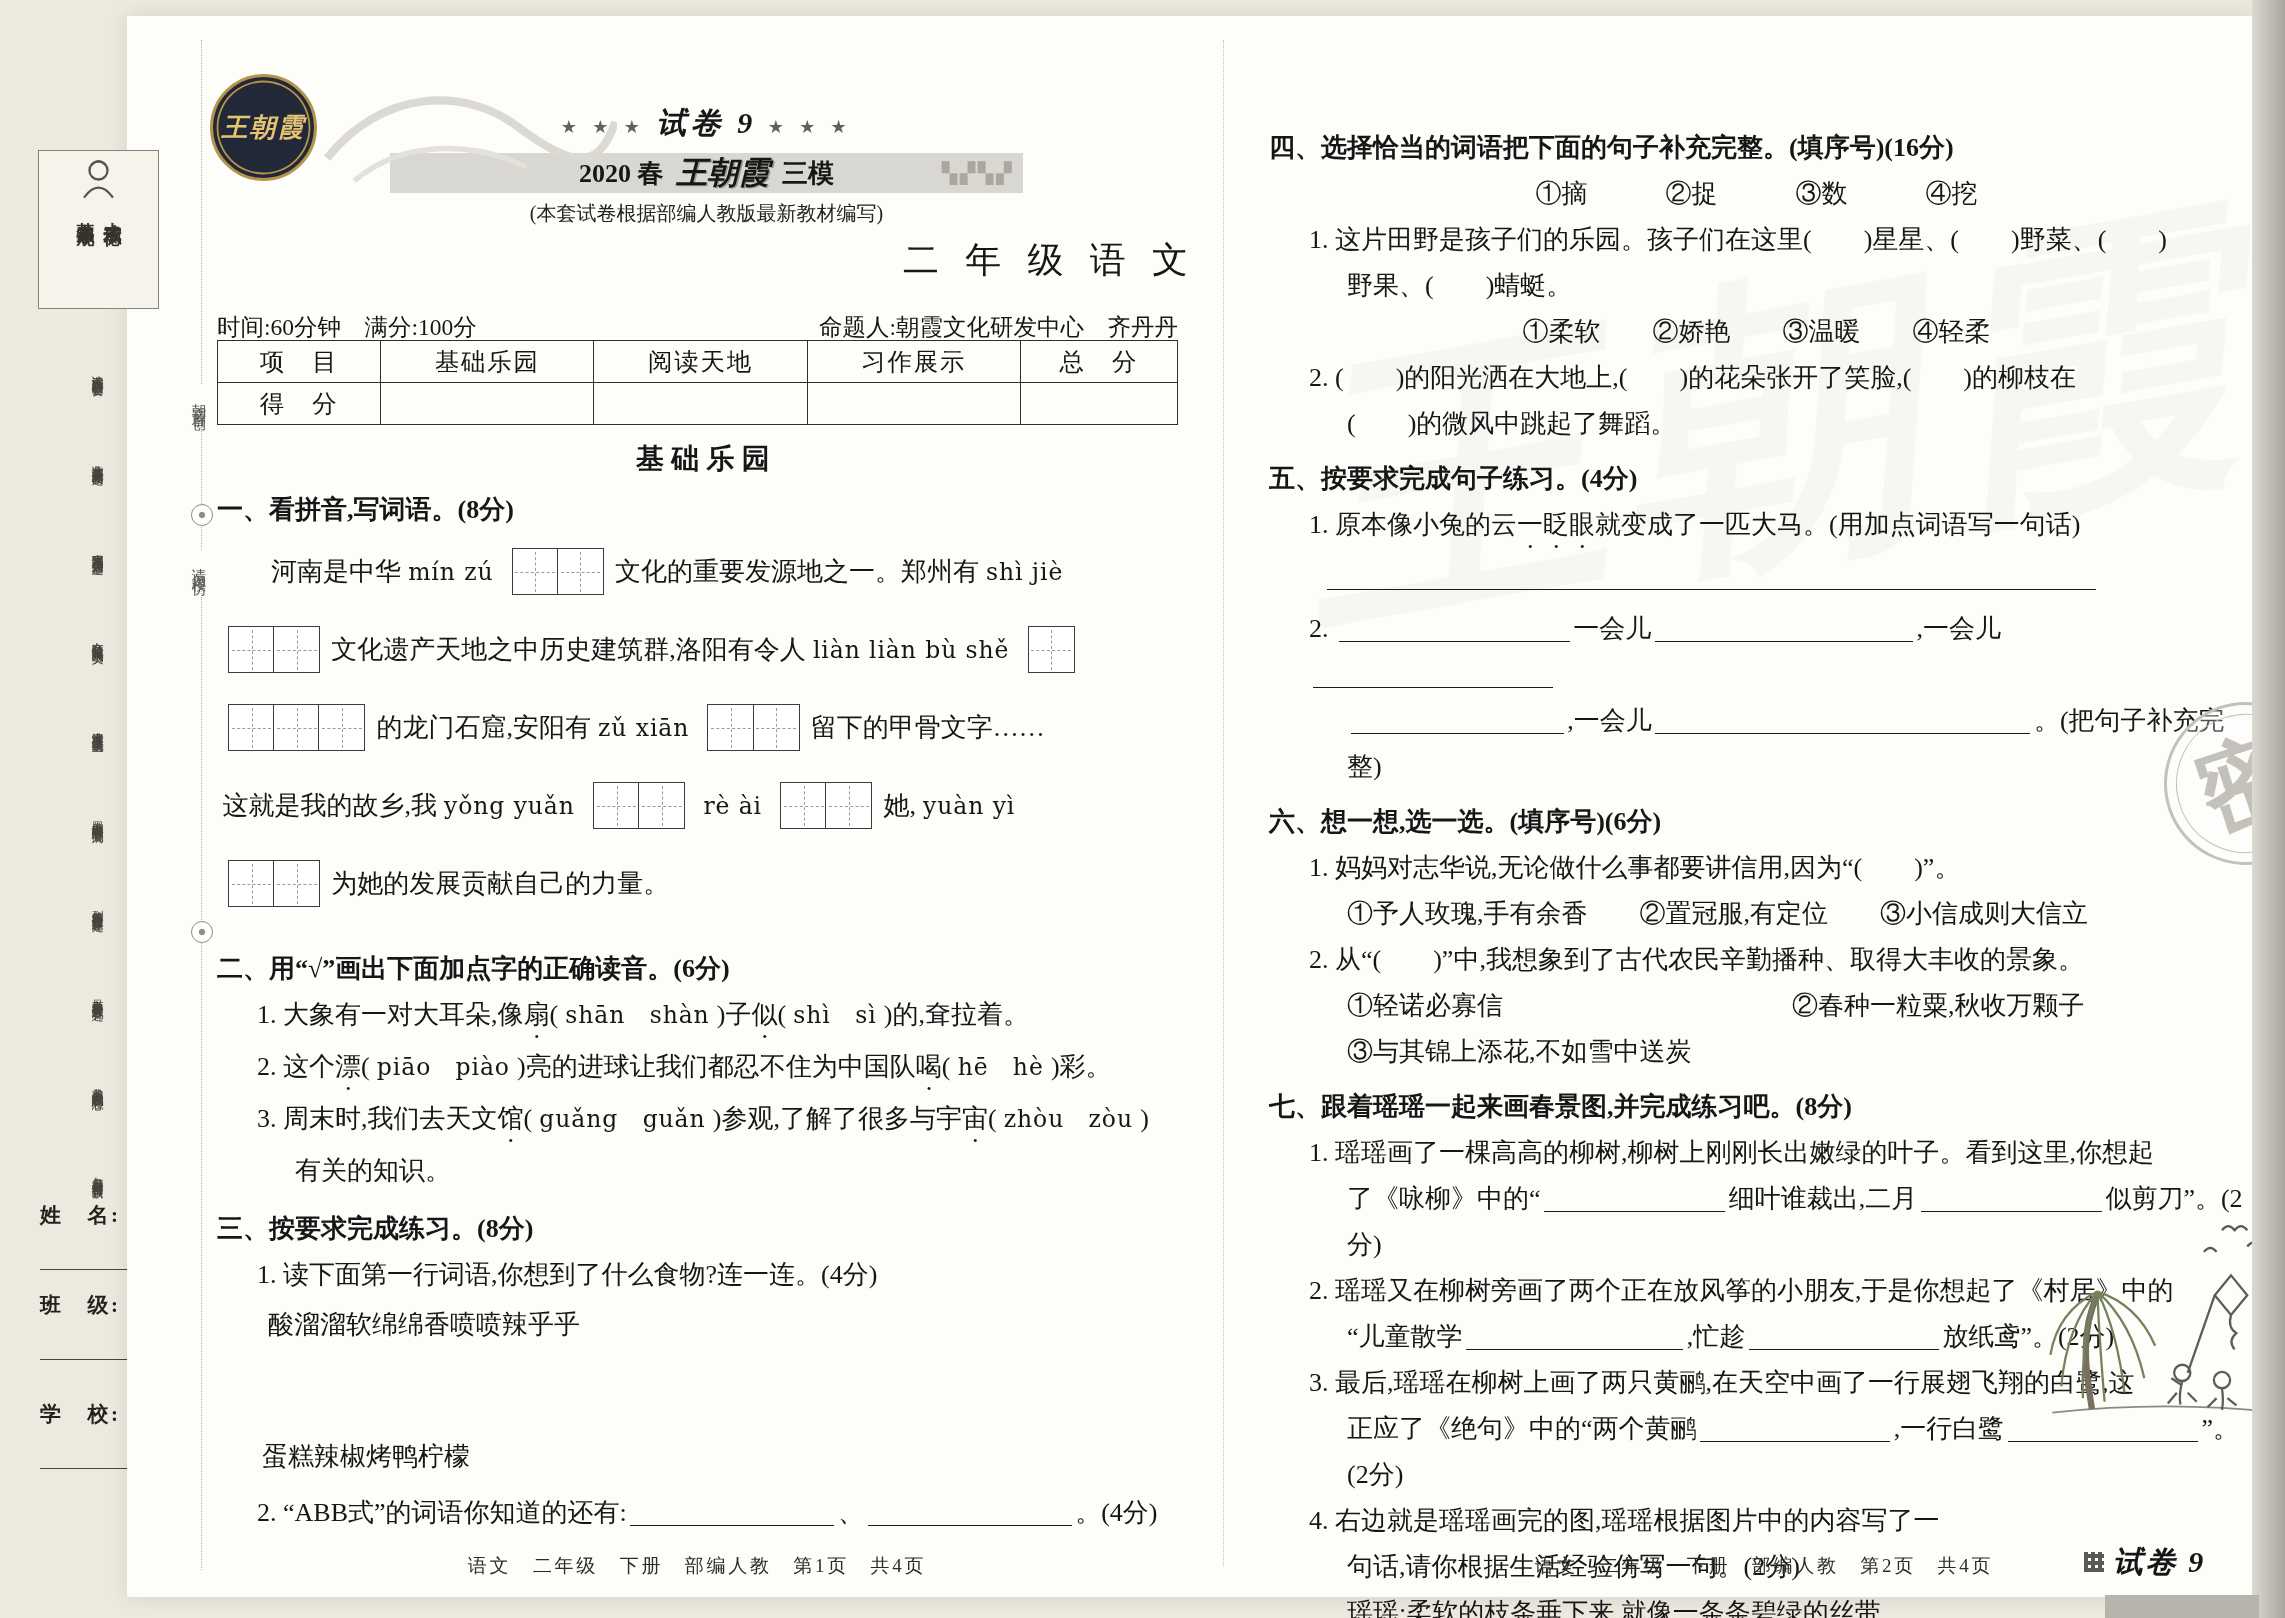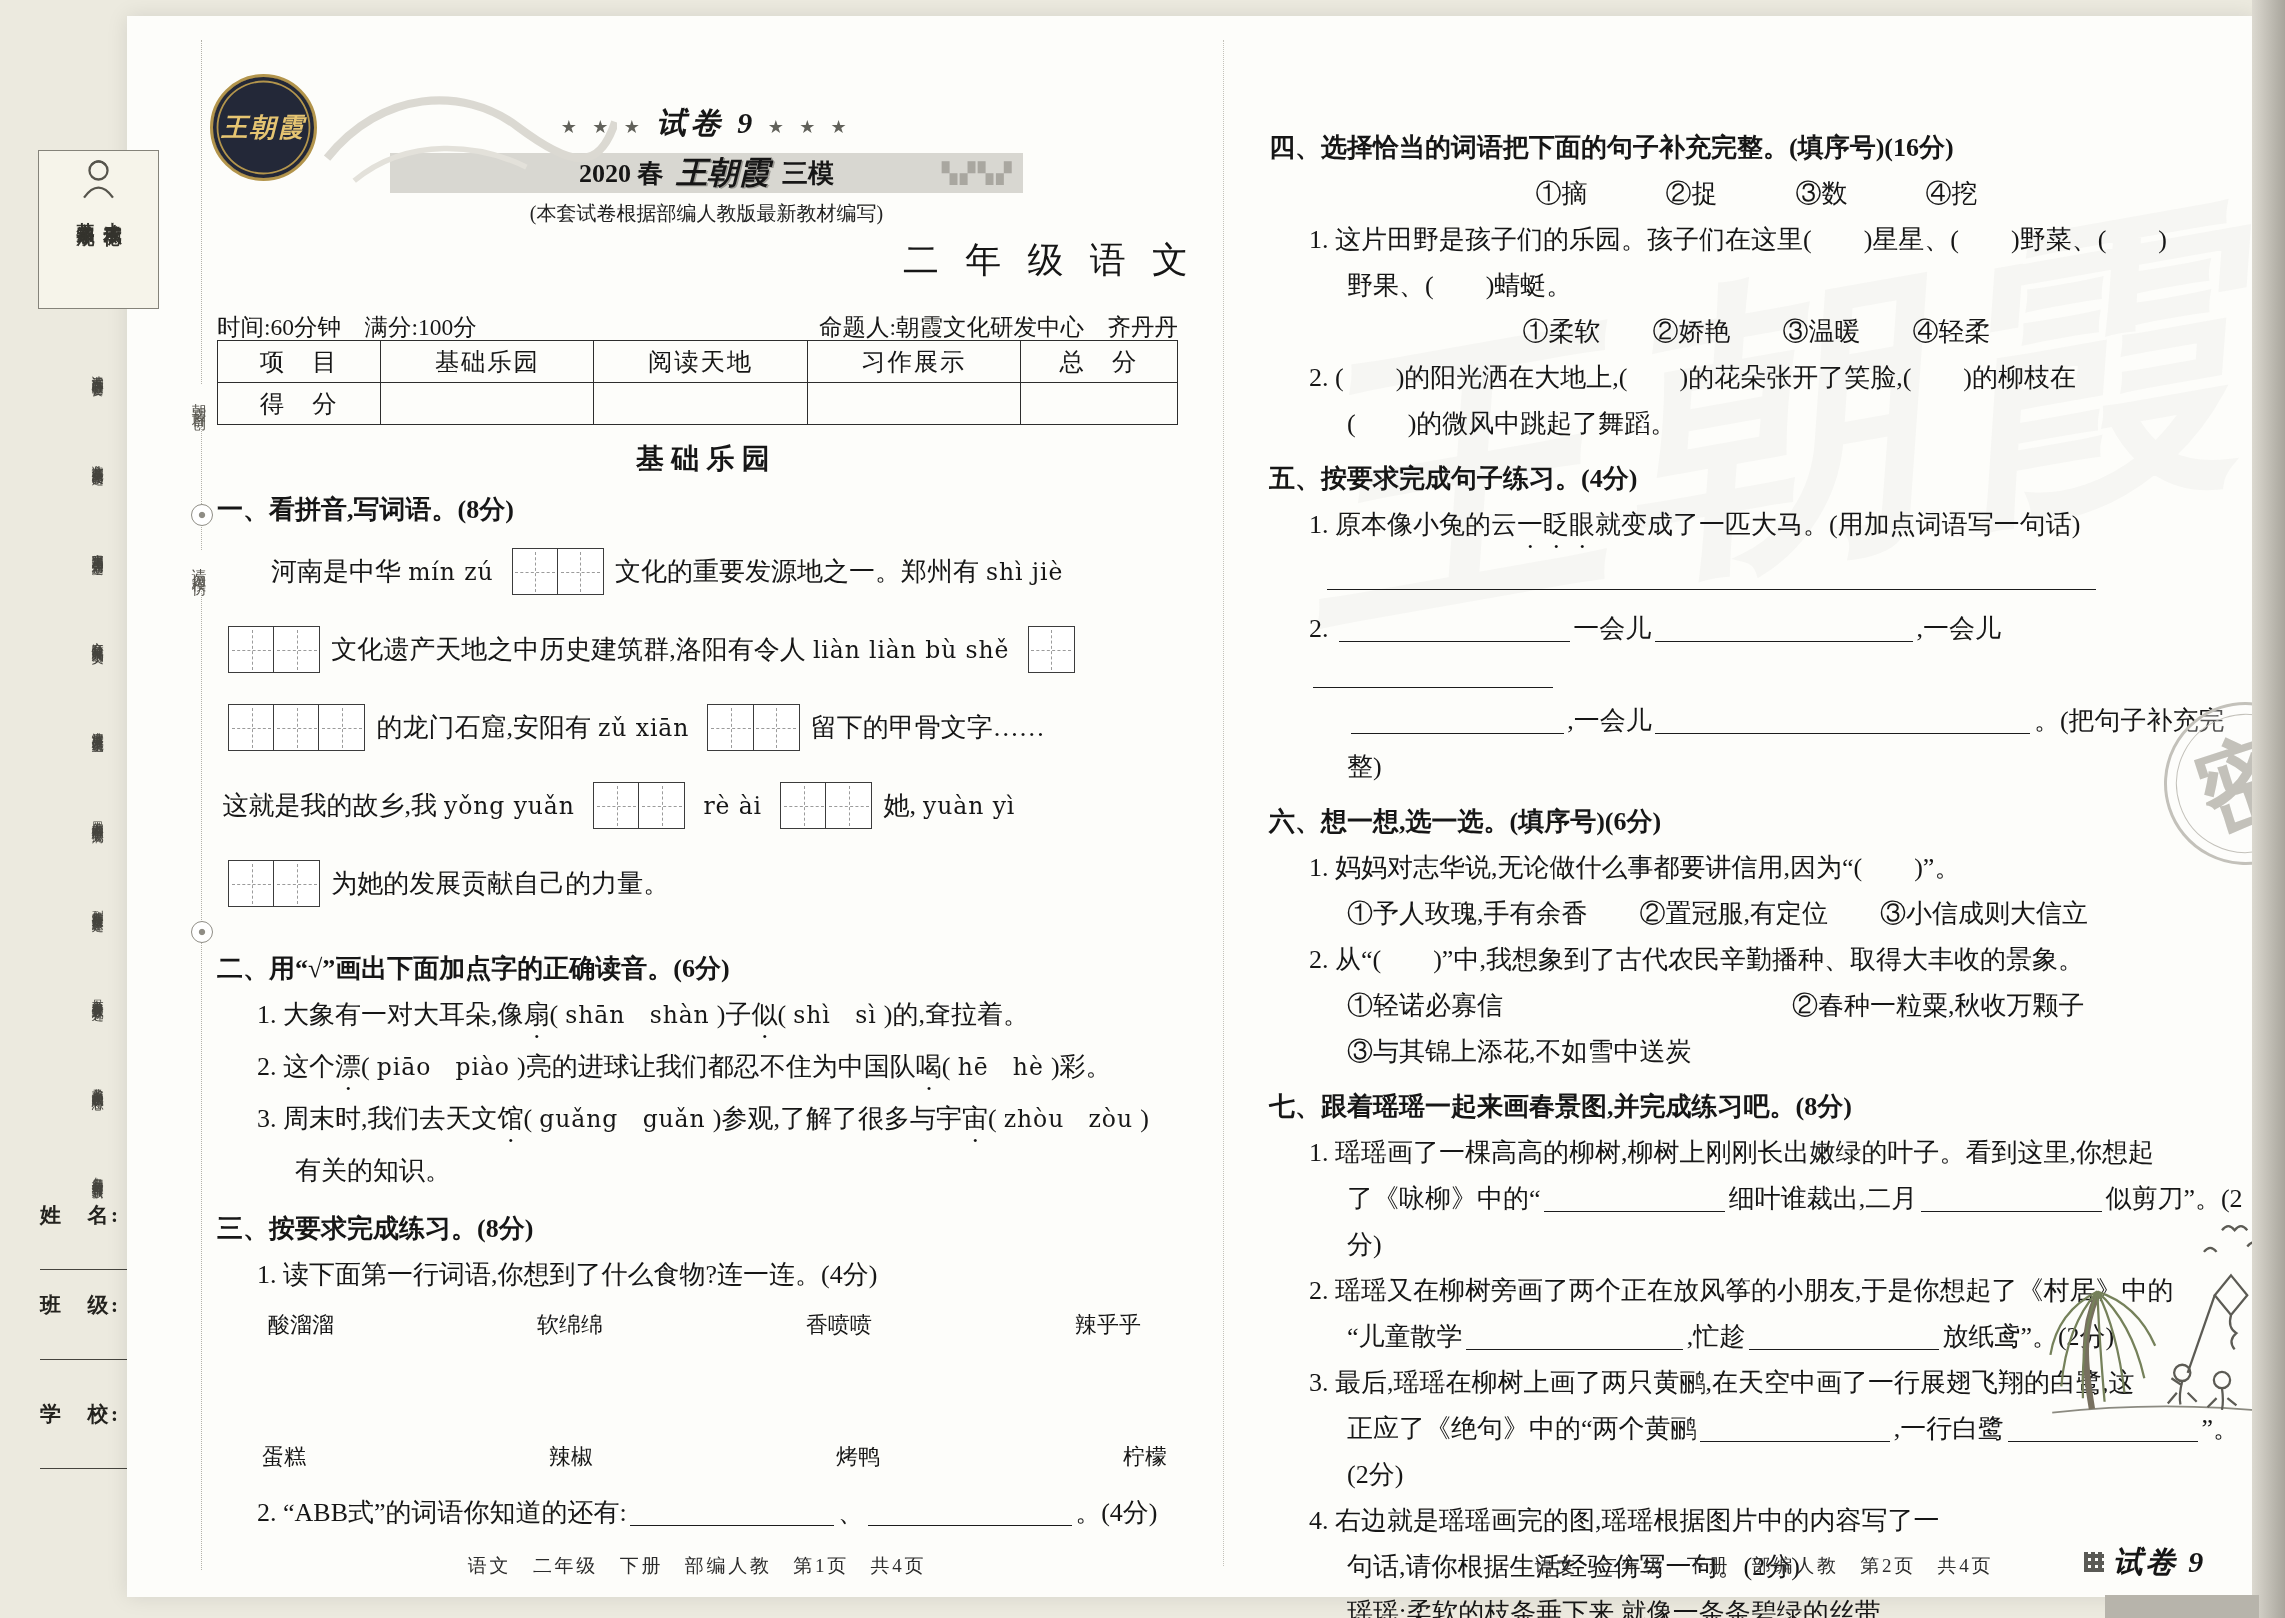--- a/index.html
+++ b/index.html
@@ -67,22 +67,22 @@
   .banner .deco{position:absolute;right:9px;color:#a9a7a0;font-size:20px;letter-spacing:2.7px;font-weight:normal;}
   .note{text-align:center;font-size:20px;margin-top:7.2px;color:#222;}
   .grade{text-align:right;margin-top:9px;font-family:"Liberation Sans","DejaVu Sans",sans-serif;
          font-weight:normal;font-size:36px;letter-spacing:8.1px;}
   .meta{display:flex;justify-content:space-between;width:961px;margin-top:26px;font-size:23.5px;}
   
   .score-table{border-collapse:collapse;table-layout:fixed;width:961px;margin-top:11px;}
   .score-table td{border:1.8px solid #2d2d2d;height:42px;text-align:center;font-size:24.4px;}
   .sc-h{letter-spacing:1.8px;}
   .section-title{text-align:center;font-weight:bold;font-size:28px;letter-spacing:7.2px;margin-top:14.5px;}
-  .words{display:flex;justify-content:space-between;width:873px;margin-left:51px;margin-top:3.6px;
-         font-size:22px;line-height:45px;}
+  .words{display:flex;justify-content:flex-start;width:873px;margin-left:51px;margin-top:3.6px;
+         font-size:26px;line-height:45px;}
   .words2{margin-top:87px;width:905px;margin-left:45px;}
   
   .illus{position:absolute;right:-43px;top:1096px;}
   
   .footer{position:absolute;bottom:18px;font-size:19px;letter-spacing:2.7px;color:#2b2b2b;width:742px;text-align:center;}
   .footer.fl{left:199px;}
   .footer.fr{left:1266px;font-family:Liberation Serif, serif;}
   .badge{position:absolute;right:49px;bottom:14.5px;font-size:30px;font-weight:bold;font-style:italic;
          display:flex;align-items:center;gap:9px;letter-spacing:2.7px;}
   .grid-ic{width:20px;height:20px;

